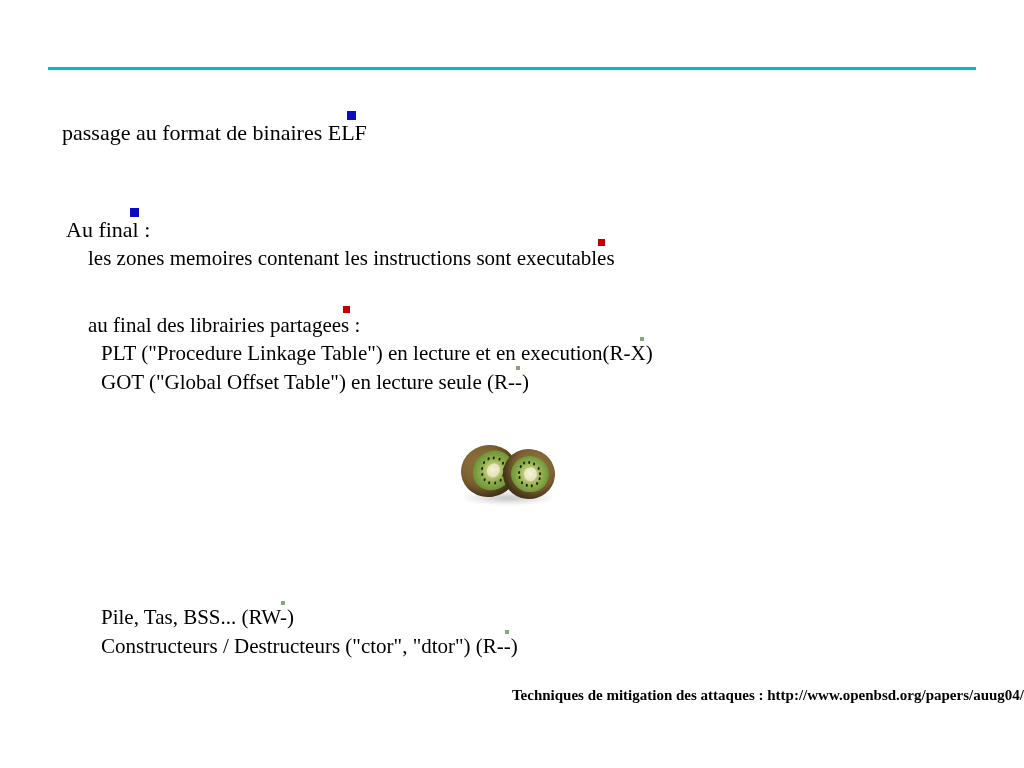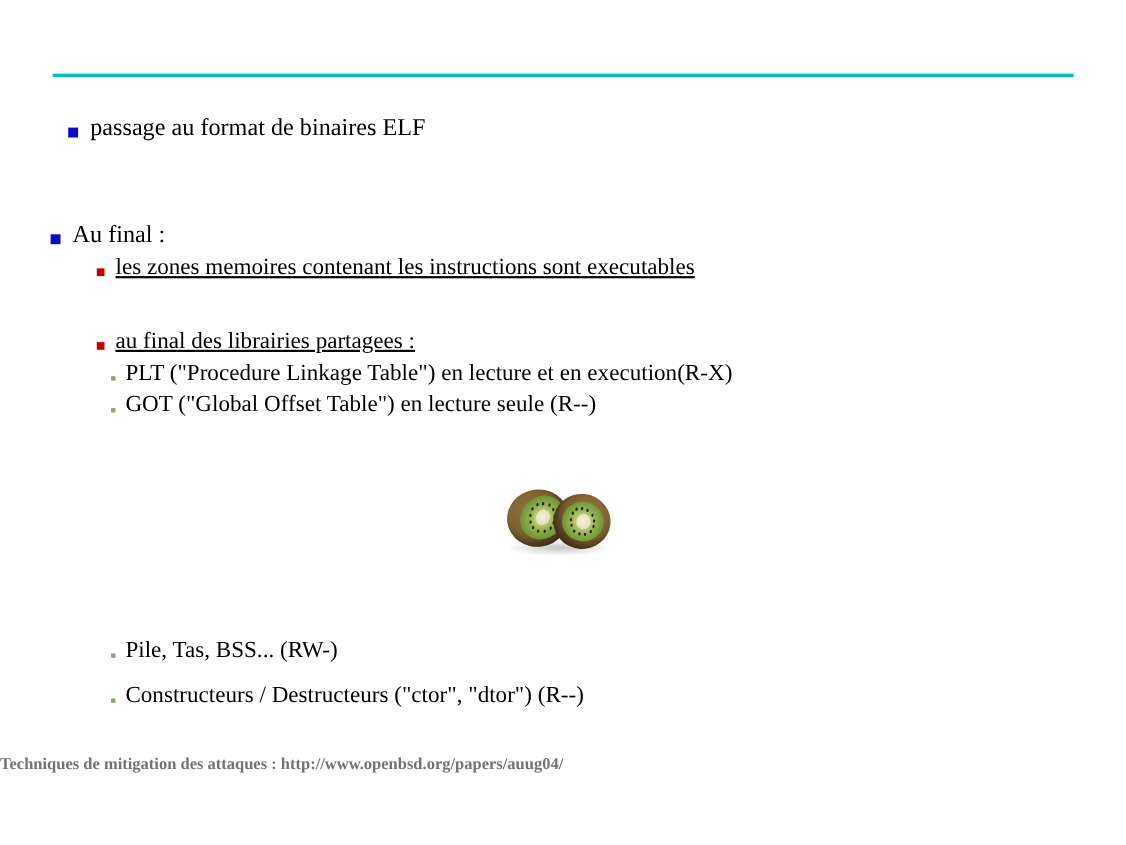--- a/index.html
+++ b/index.html
@@ -39,22 +39,23 @@
     top: 67px;
     width: 928px;
     height: 3px;
     background: #00bfbf;
   }
 
   
   .row {
     position: absolute;
     display: flex;
-    align-items: center;
+    align-items: flex-end;
     white-space: nowrap;
+    flex-direction: column;
   }
 
   .marker {
     flex: 0 0 auto;
     display: inline-block;
   }
 
   
   .mk-blue {
     width: 9px;
@@ -73,21 +74,21 @@
     height: 4px;
     background: #8aa57a;
   }
 
   .txt {
     display: inline-block;
   }
 
   
   .lvl1 .txt { font-size: 22px; line-height: 26px; }
-  .lvl2 .txt { font-size: 21px; line-height: 25px; text-decoration: underline; }
+  .lvl2 .txt { font-size: 21px; line-height: 25px; }
   .lvl3 .txt { font-size: 21px; line-height: 25px; }
 
   .lvl1 .marker { margin-top: 8px; margin-right: 11px; }
   .lvl2 .marker { margin-top: 9px; margin-right: 10px; }
   .lvl3 .marker { margin-top: 11px; margin-right: 9px; }
 
   
   .kiwi-wrap {
     position: absolute;
     left: 455px;
@@ -181,42 +182,42 @@
     border-radius: 50%;
     background: #20200e;
   }
 
   
   .footer {
     position: absolute;
     left: 0;
     top: 685px;
     width: 1024px;
-    text-align: left;
+    text-align: right;
     font-size: 15px;
     font-weight: bold;
     line-height: 20px;
-    color: #737373;
+    color: #000000;
     white-space: nowrap;
   }
 </style>
 </head>
 <body>
 
 <div class="slide">
 
   <div class="title-rule"></div>
 
   <div class="row lvl1" style="left:62px; top:103px;">
     <span class="marker mk-blue"></span>
     <span class="txt">passage au format de binaires ELF</span>
   </div>
 
 
-  <div class="row lvl1" style="left:46px; top:200px;">
+  <div class="row lvl1" style="left:66px; top:200px;">
     <span class="marker mk-blue"></span>
     <span class="txt">Au final :</span>
   </div>
 
   <div class="row lvl2" style="left:88px; top:230px;">
     <span class="marker mk-red"></span>
     <span class="txt">les zones memoires contenant les instructions sont executables</span>
   </div>
 
   <div class="row lvl2" style="left:88px; top:297px;">
@@ -274,21 +275,21 @@
           <div class="seed" style="left:26px; top:10px;"></div>
           <div class="seed" style="left:21px; top:6px;"></div>
           <div class="seed" style="left:16px; top:5px;"></div>
           <div class="seed" style="left:11px; top:6px;"></div>
         </div>
       </div>
     </div>
   </div>
 
 
-  <div class="row lvl3" style="left:101px; top:578px;">
+  <div class="row lvl3" style="left:101px; top:590px;">
     <span class="marker mk-green"></span>
     <span class="txt">Pile, Tas, BSS... (RW-)</span>
   </div>
 
   <div class="row lvl3" style="left:101px; top:619px;">
     <span class="marker mk-green"></span>
     <span class="txt">Constructeurs / Destructeurs ("ctor", "dtor") (R--)</span>
   </div>
 
   <div class="footer">Techniques de mitigation des attaques : http://www.openbsd.org/papers/auug04/</div>

